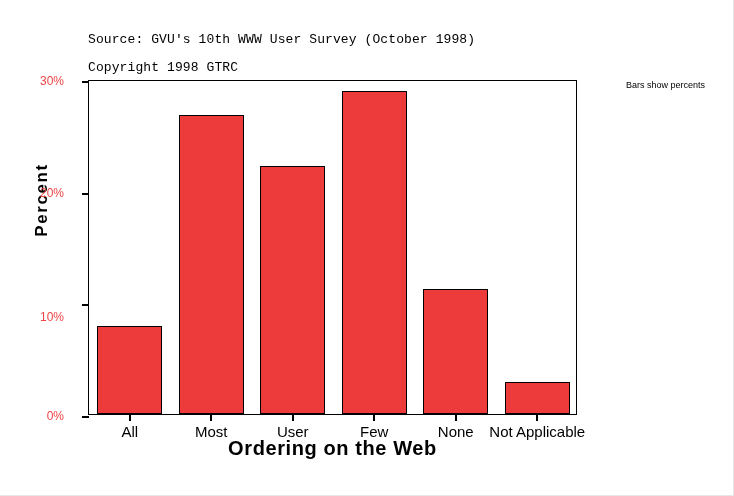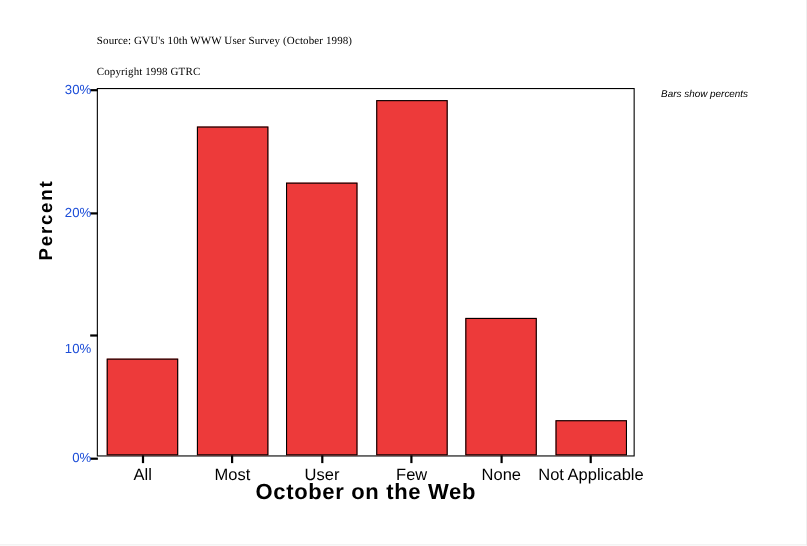--- a/index.html
+++ b/index.html
@@ -17,39 +17,38 @@
     background: #ffffff;
     box-sizing: border-box;
     border-right: 1px solid #e8e8e8;
     border-bottom: 1px solid #e8e8e8;
     overflow: hidden;
   }
 
   
   .src-line {
     position: absolute;
-    font-family: Liberation Serif, serif;
-    font-size: 10px;
+    font-family: Liberation Mono, monospace;
+    font-size: 13px;
     color: #000000;
     white-space: nowrap;
     letter-spacing: 0.1px;
   }
   #src-survey { left: 88px; top: 32px; }
   #src-copyright { left: 88px; top: 60px; }
 
   
   #bars-note {
     position: absolute;
-    left: 601px;
+    left: 626px;
     top: 80px;
     font-family: "Liberation Sans", sans-serif;
     font-size: 9px;
     color: #000000;
     white-space: nowrap;
-    font-style: italic;
   }
 
   
   #y-axis-title {
     position: absolute;
     left: -18px;
     top: 190px;
     width: 120px;
     text-align: center;
     transform: rotate(-90deg);
@@ -98,25 +97,25 @@
   .y-tick {
     position: absolute;
     left: -7px;
     width: 7px;
     height: 0;
     border-top: 2px solid #000000;
   }
   .y-label {
     position: absolute;
     right: 100%;
-    margin-right: 6px;
+    margin-right: 25px;
     transform: translateY(-50%);
     font-family: "Liberation Sans", sans-serif;
     font-size: 12px;
-    color: #1d4ed8;
+    color: #ef4444;
     white-space: nowrap;
   }
   .y-gridslot { position: absolute; left: 0; width: 0; height: 0; }
 
   
   .x-tickwrap {
     position: absolute;
     bottom: 0;
     width: 0;
     height: 0;
@@ -153,21 +152,21 @@
 <div id="screen">
 
   <div class="src-line" id="src-survey">Source: GVU's 10th WWW User Survey (October 1998)</div>
 
   <div class="src-line" id="src-copyright">Copyright 1998 GTRC</div>
 
   <div id="bars-note">Bars show percents</div>
 
   <div id="y-axis-title">Percent</div>
 
-  <div id="x-axis-title">October on the Web</div>
+  <div id="x-axis-title">Ordering on the Web</div>
 
   <div id="plot-frame">
     <div id="plot-area">
       <div id="y-axis-group">
           <div class="y-gridslot" style="top: 335px;">
             <div class="y-tick" style="top: 0px;"></div>
             <div class="y-label" style="top: 0px;">0%</div>
           </div>
           <div class="y-gridslot" style="top: 223.333px;">
             <div class="y-tick" style="top: 0px;"></div>

